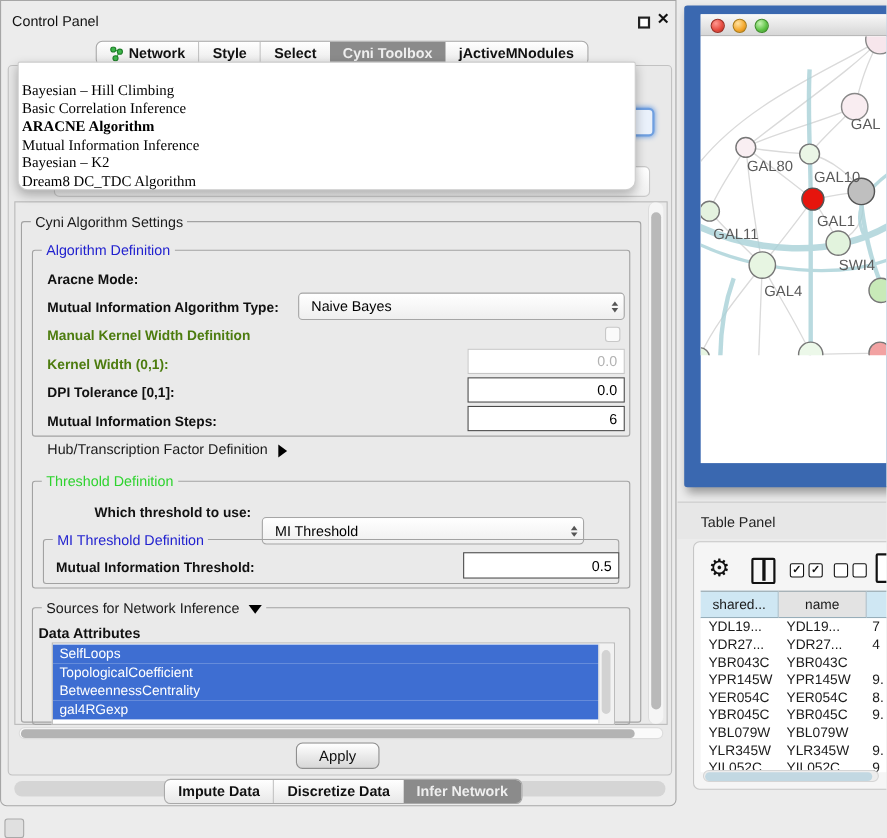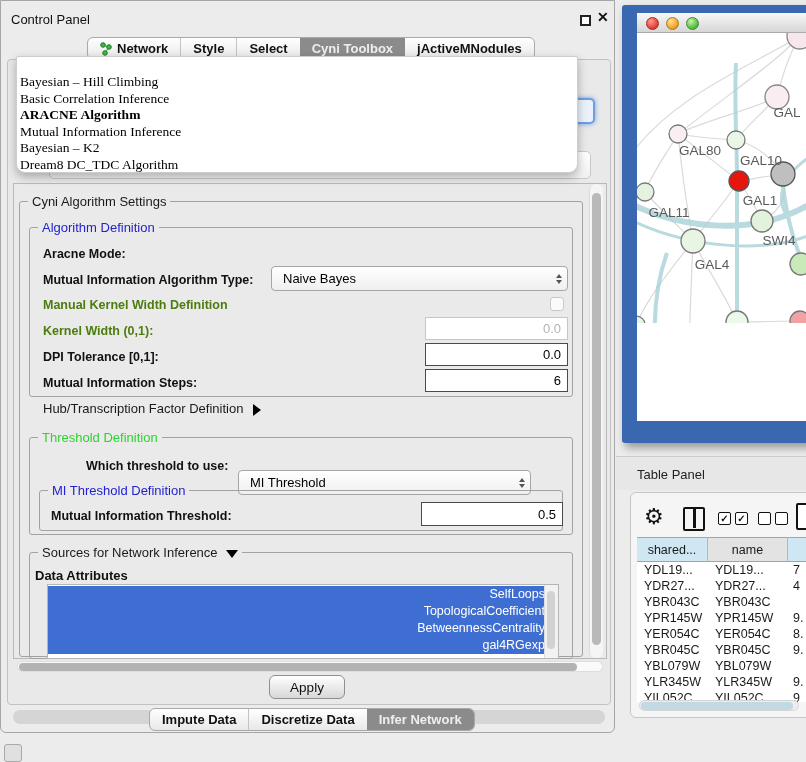--- a/index.html
+++ b/index.html
@@ -77,21 +77,21 @@
   .spin-up { width:0; height:0; border-left:3.5px solid transparent; border-right:3.5px solid transparent; border-bottom:4.5px solid #555; }
   .spin-dn { width:0; height:0; border-left:3.5px solid transparent; border-right:3.5px solid transparent; border-top:4.5px solid #555; }
 
   .field { background:#fff; border:1px solid #4a4a4a; display:flex; align-items:center;
     justify-content:flex-end; padding-right:6px; font-size:13px; color:#000; }
   .field.dis { border-color:#c6c6c6; color:#b3b3b3; }
 
   .checkbox { width:14px; height:14px; border:1px solid #c8c8c8; border-radius:3px; background:#fafafa; }
 
   .attr-list { left:46px; top:583px; width:512px; height:75px; background:#fff;
-    border:1px solid #b5b5b5; overflow:hidden;text-align:right; }
+    border:1px solid #b5b5b5; overflow:hidden; }
   .attr-rows { position:absolute; left:0; top:1px; width:497px; }
   .attr-item { height:17px; line-height:17px; background:#3e6ed2; color:#fff;
     font-size:12.5px; padding-left:6px; }
   .list-vscroll { position:absolute; right:0; top:0; width:14px; height:73px;
     background:#f2f2f2; border-left:1px solid #ddd; }
   .list-vthumb { position:absolute; right:3px; top:6px; width:8px; height:58px;
     background:#d2d2d2; border-radius:4px; }
 
   .apply-btn { left:268px; top:674px; width:76px; height:24px;
     background:linear-gradient(#ffffff,#d7d7d7); border:1px solid #8f8f8f; border-radius:6px;

